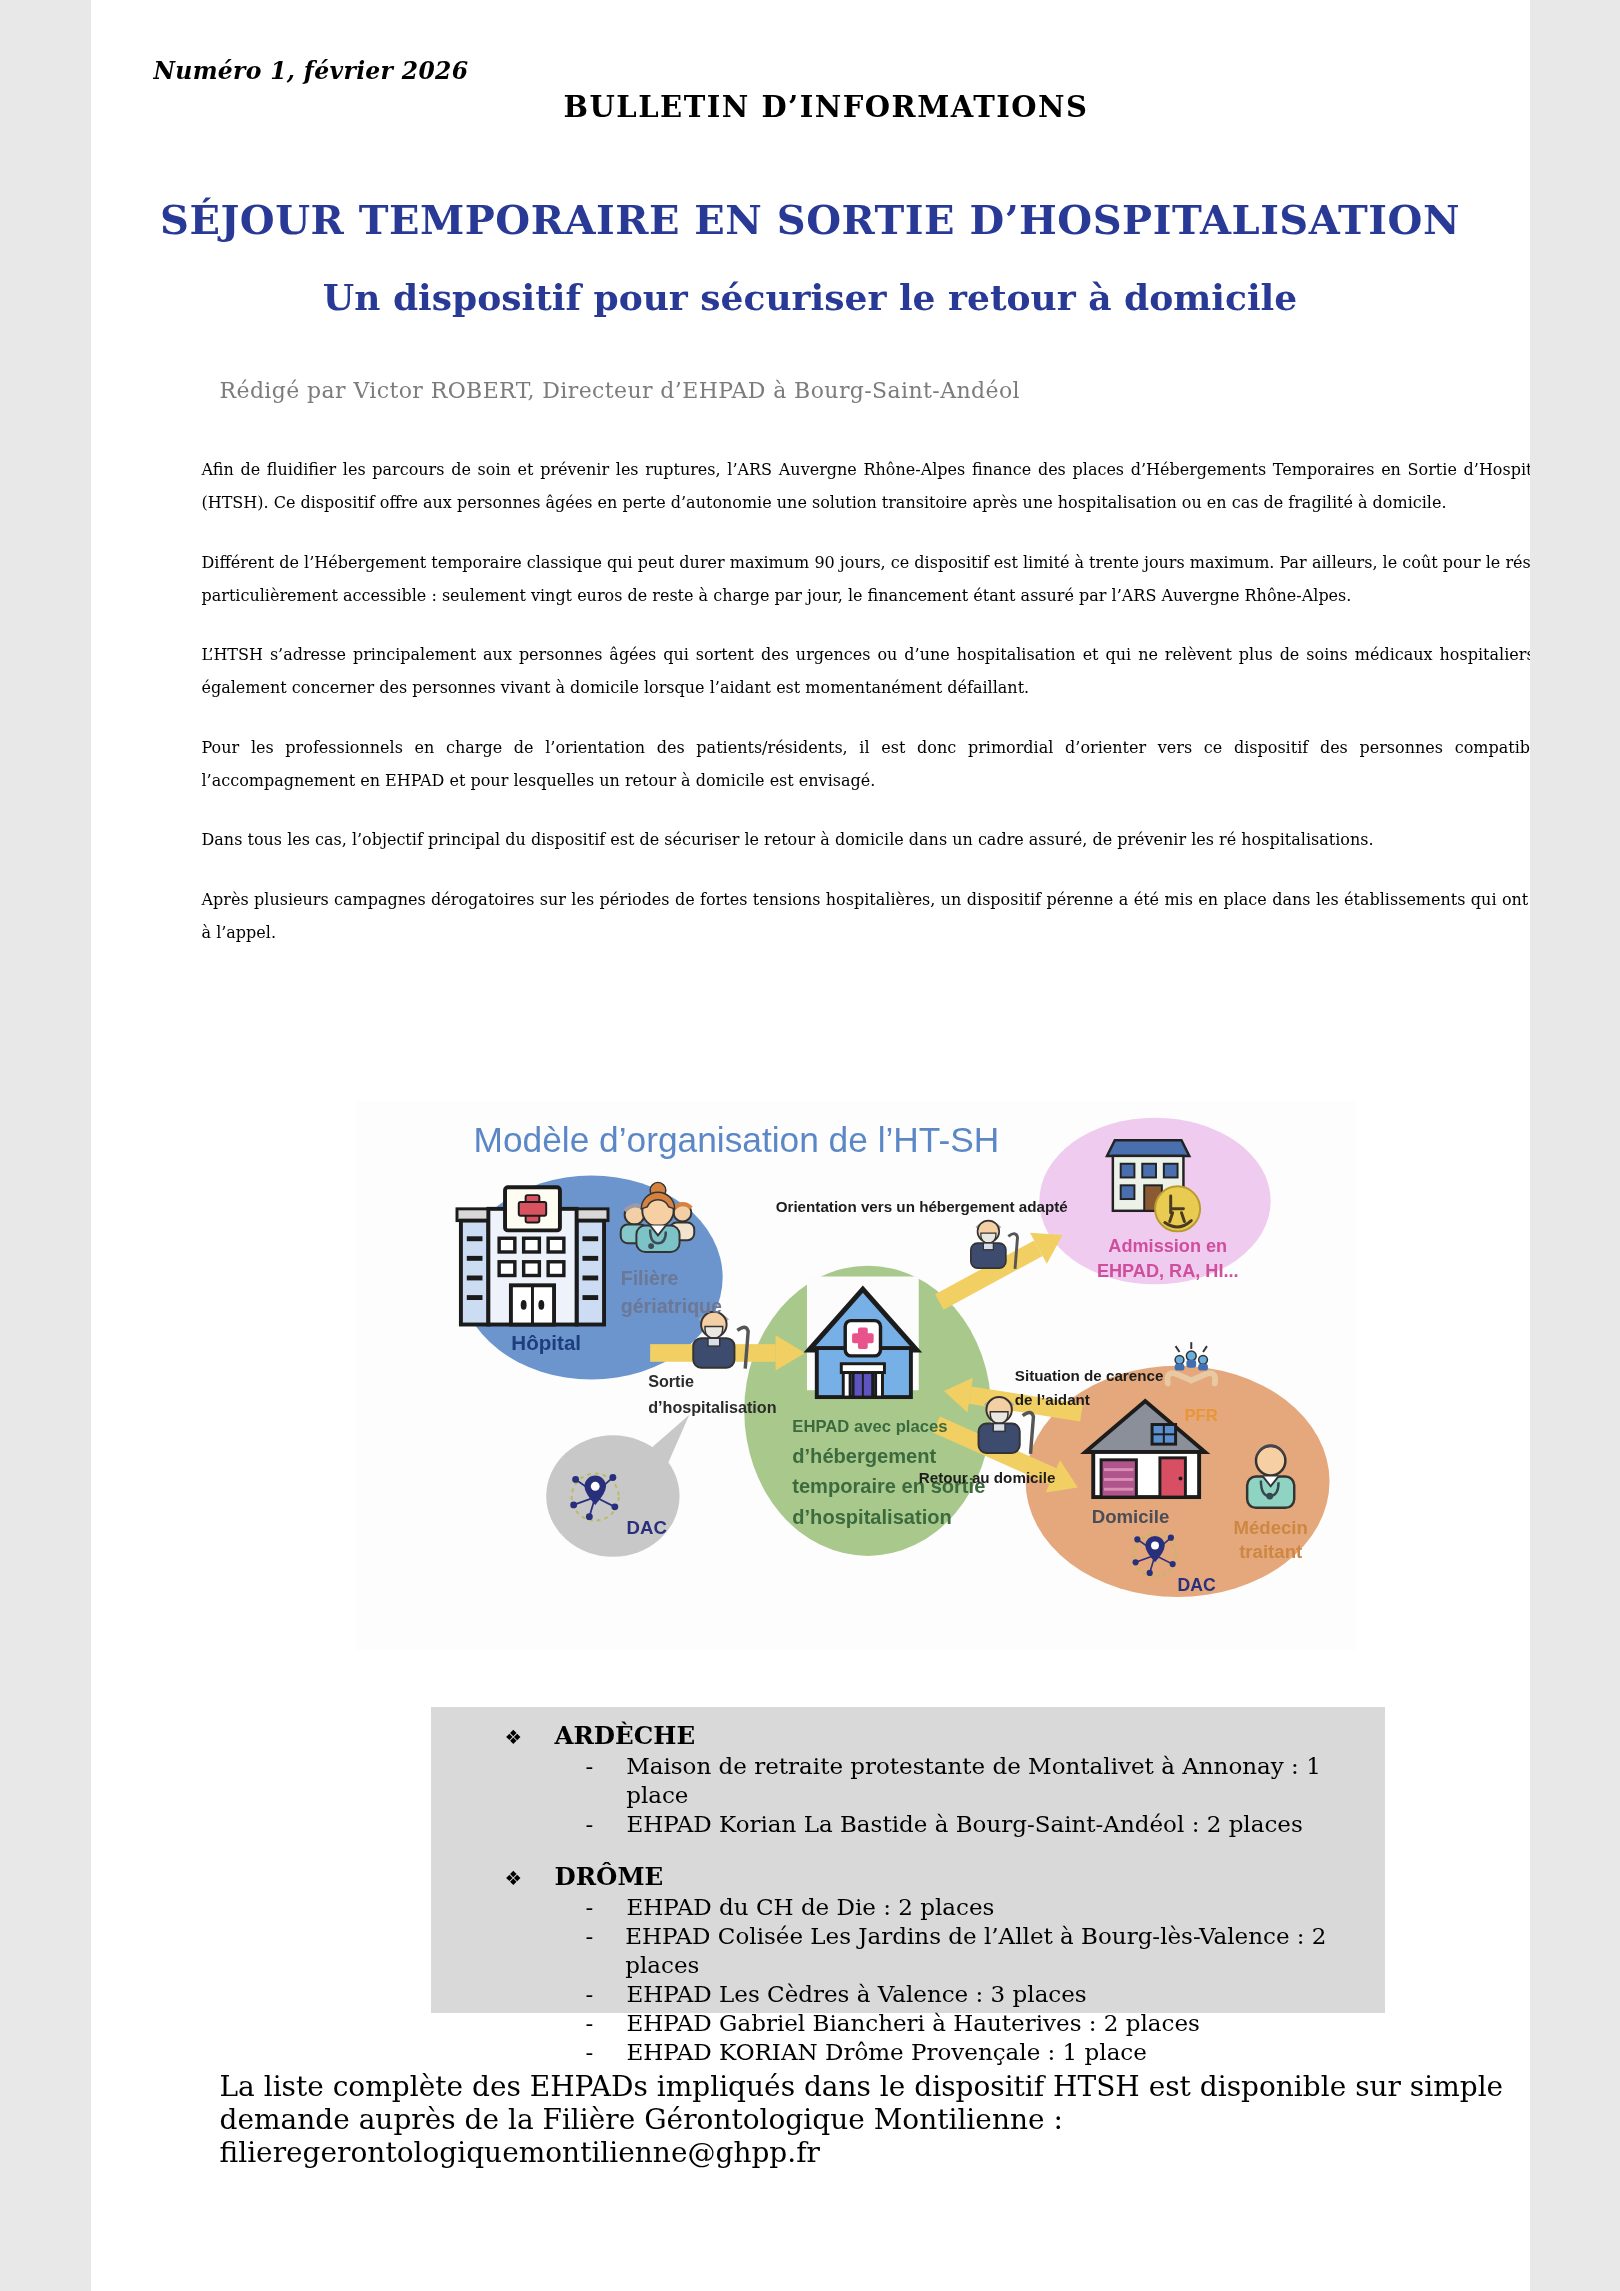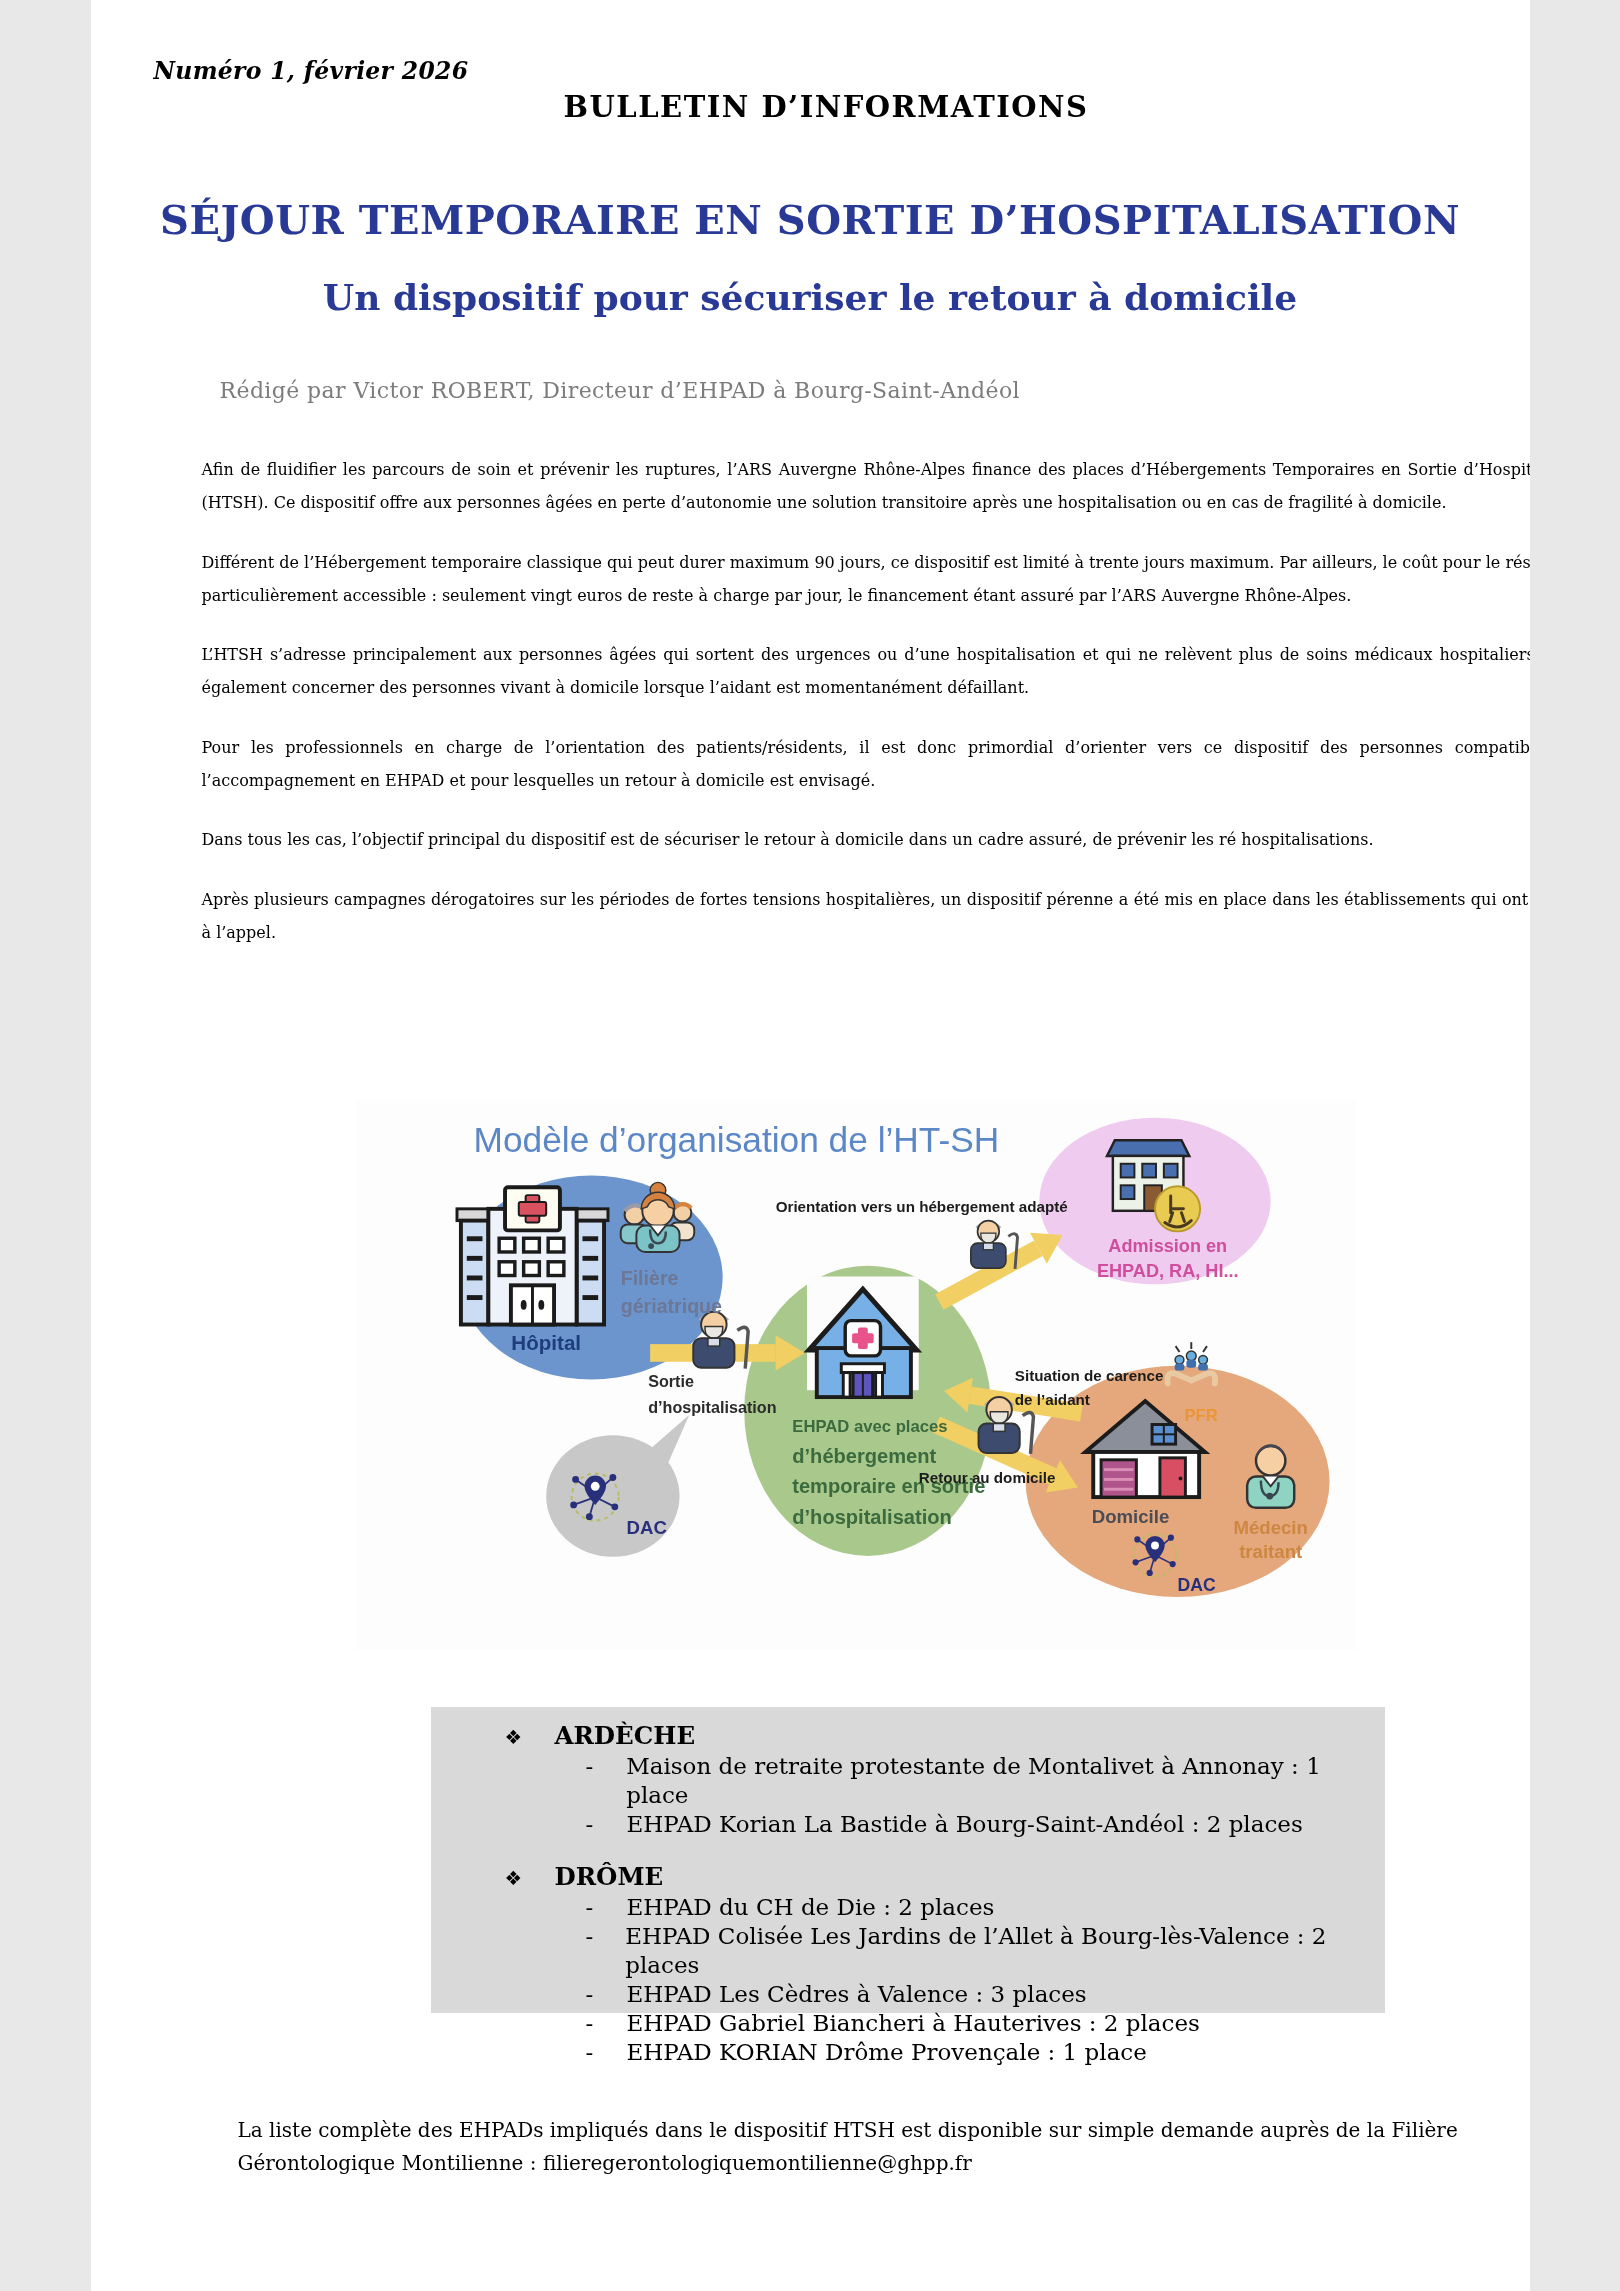--- a/index.html
+++ b/index.html
@@ -46,22 +46,22 @@
   }
   .group-header { display:flex; align-items:baseline; height:31px; font-weight:bold; font-size:24.5px; }
   .group-header .bullet {
     margin-left:74px; width:50px; font-size:19.6px;
     font-family:"DejaVu Sans", sans-serif; font-weight:normal;
   }
   .place-item { display:flex; line-height:29px; }
   .place-item .dash { margin-left:155px; width:41px; }
   .group-spacer { height:23.5px; }
   .footnote {
-    position:absolute; left:147px; top:2070px; width:1343px;
-    font-size:20px; line-height:33px;margin-top:44px;
+    position:absolute; left:129px; top:2070px; width:1343px;
+    font-size:28px; line-height:33px;
   }
   .pagenum { position:absolute; left:1553px; top:2217px; font-size:28px; }
 </style>
 </head>
 <body>
 
 <div class="page">
 
   <div class="issue">Numéro 1, février 2026</div>
   <div class="masthead">BULLETIN D’INFORMATIONS</div>

